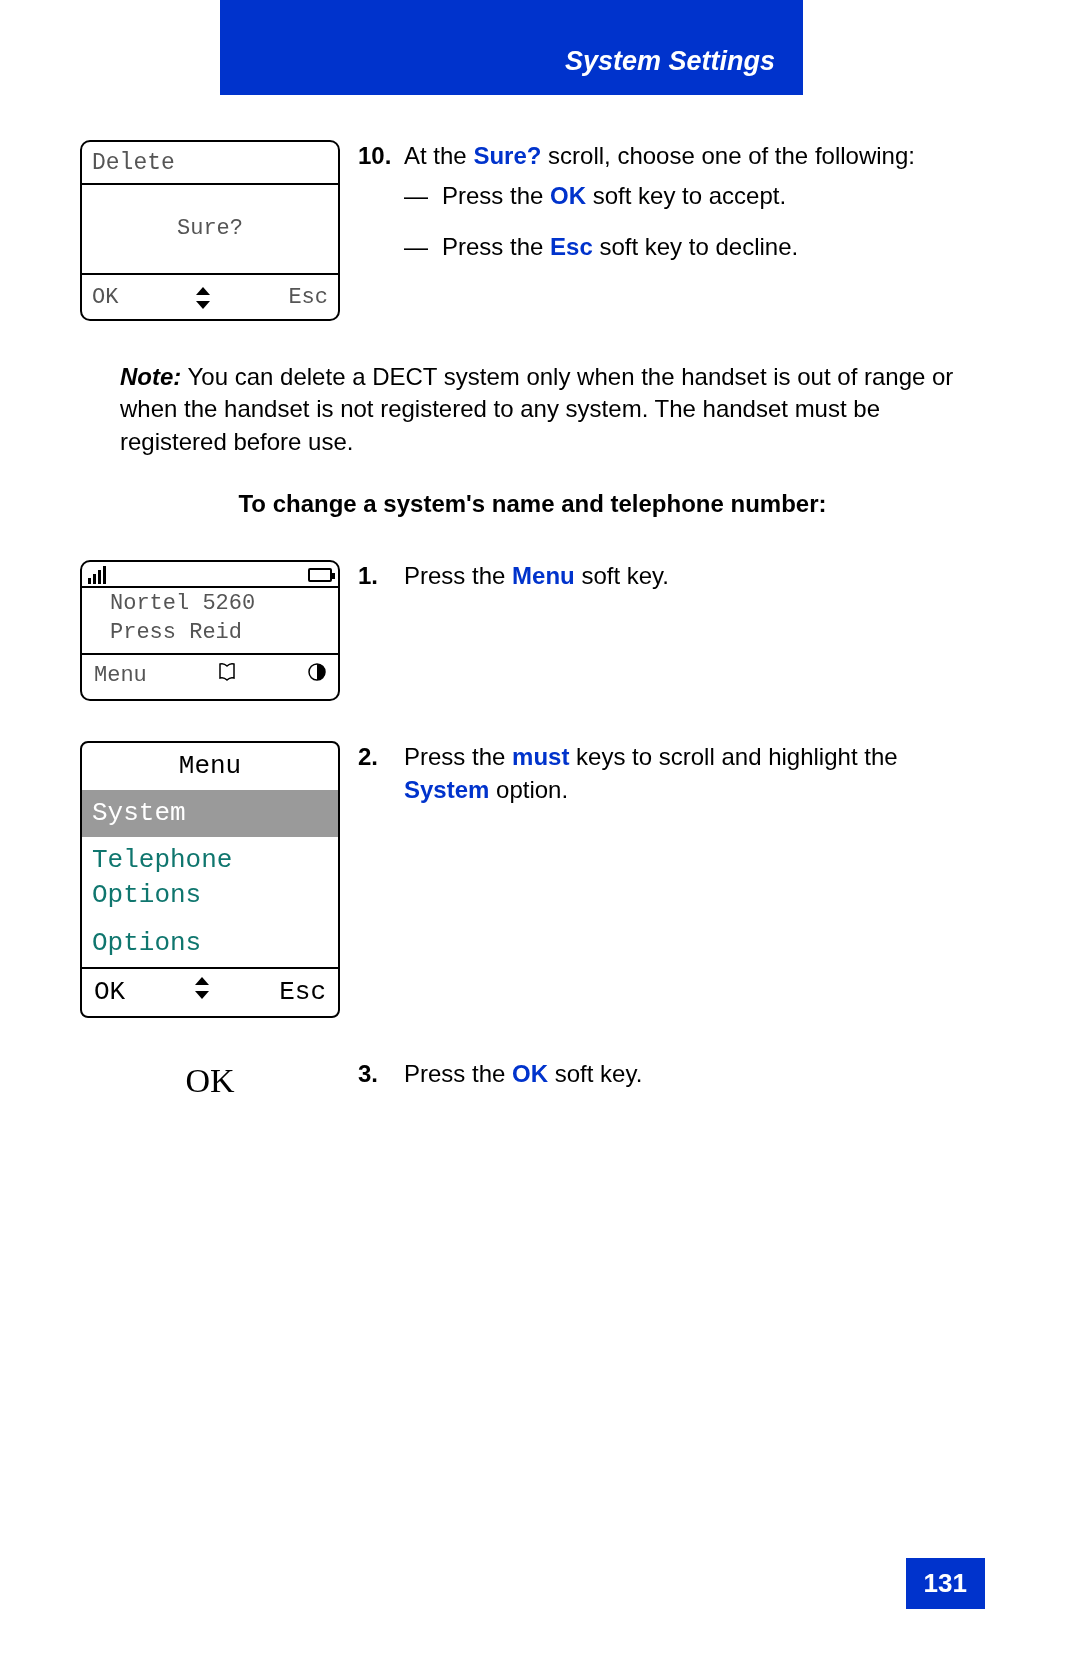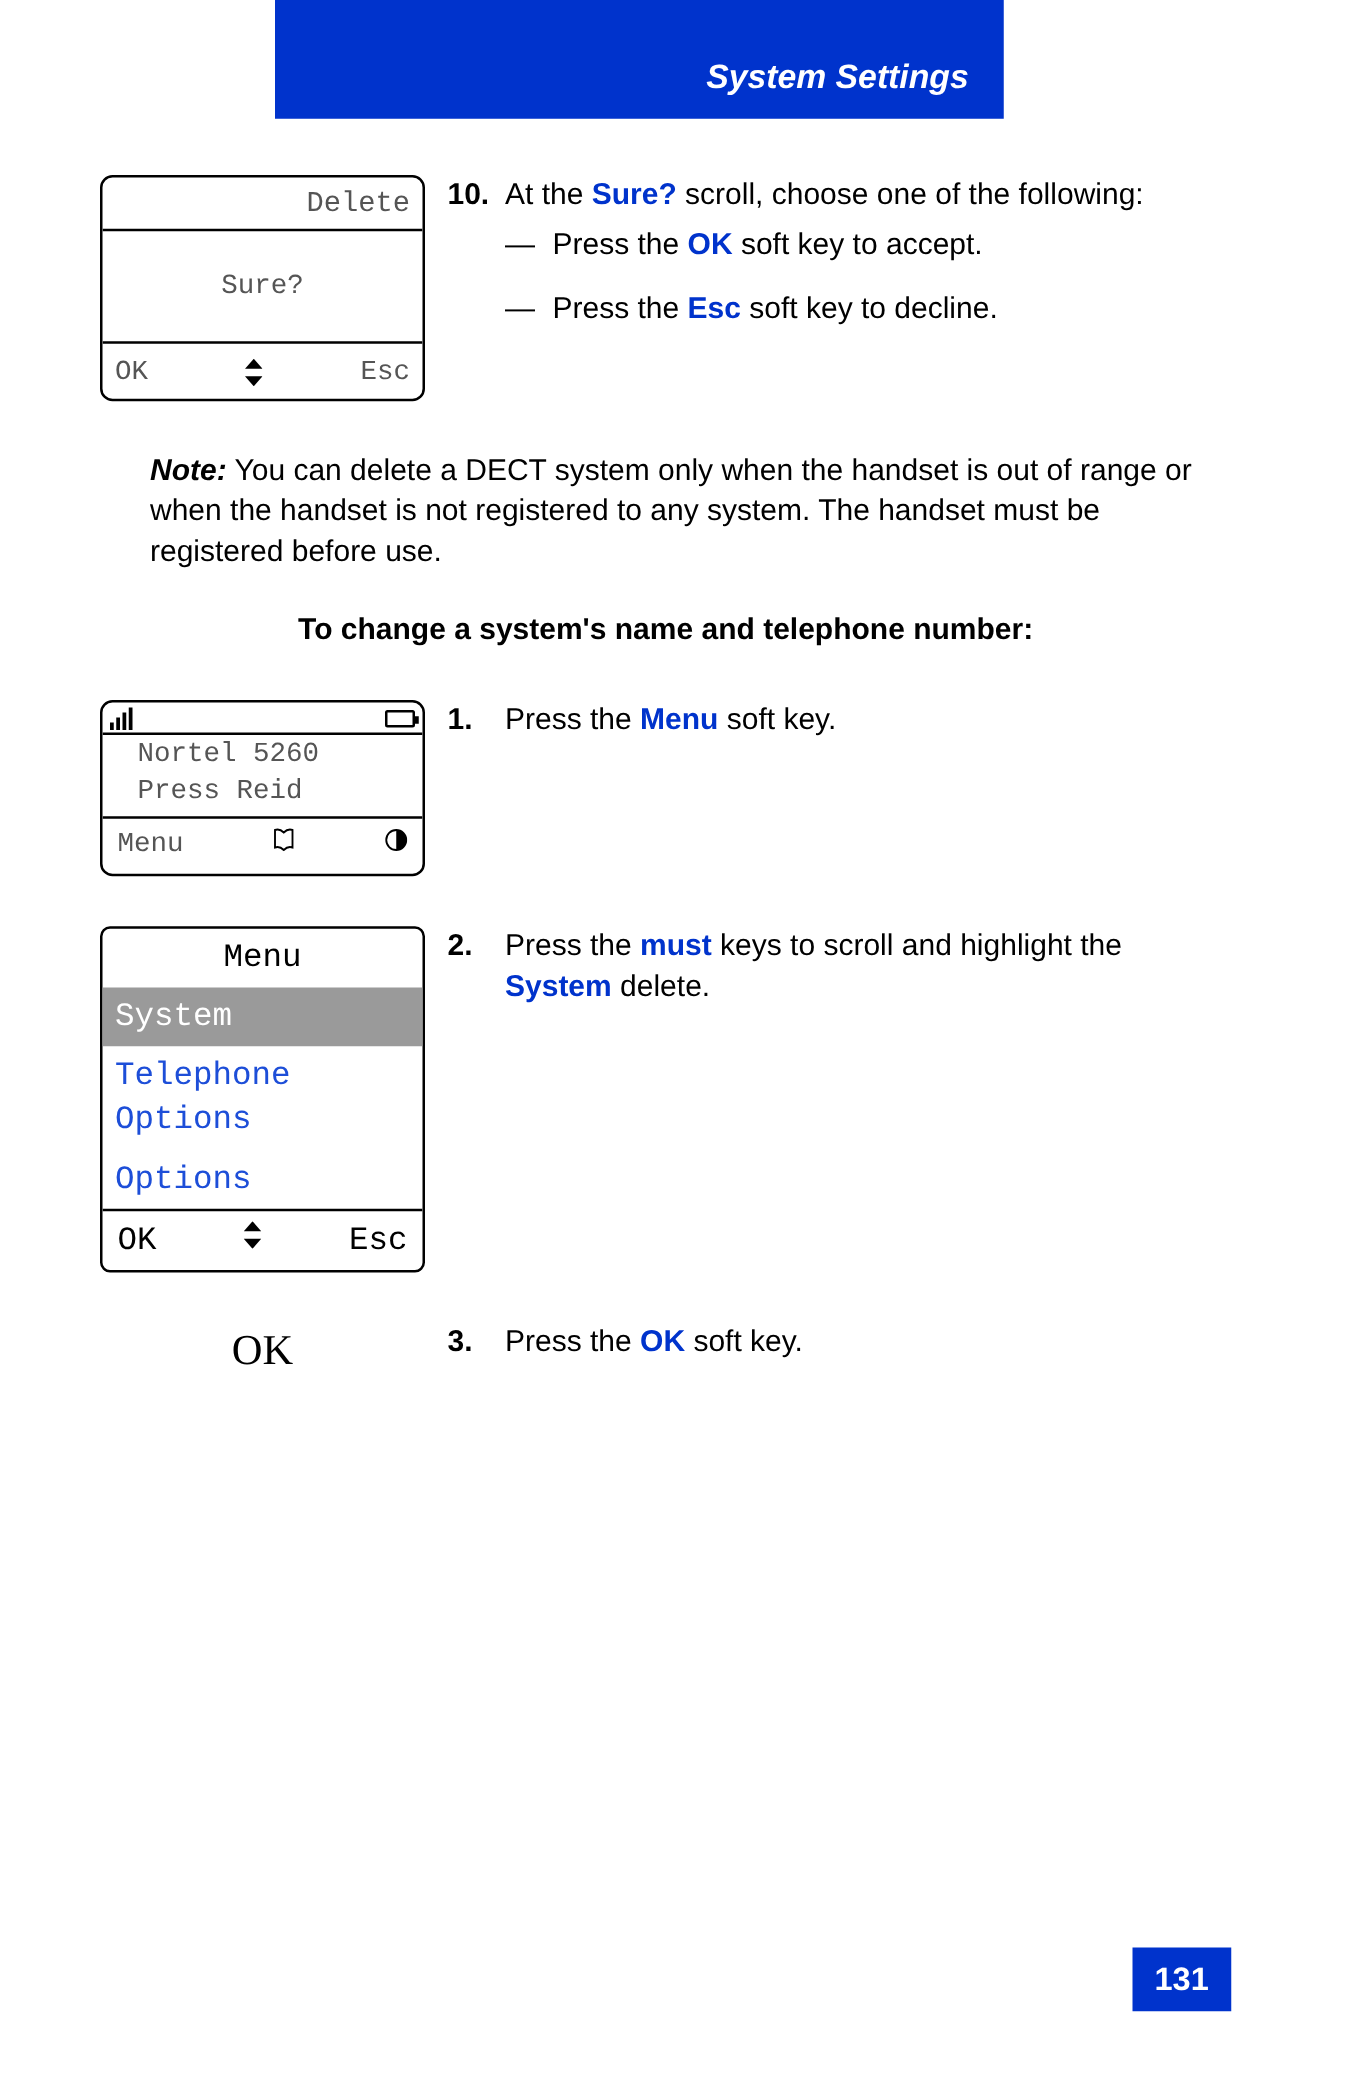--- a/index.html
+++ b/index.html
@@ -66,21 +66,21 @@
   .scr {
     border: 2px solid #000;
     border-radius: 10px;
     background: #fff;
     font-family: "Courier New", monospace;
     font-size: 22px;
     color: #555;
     overflow: hidden;
   }
   .scr-inner { padding: 6px 10px; }
-  .scr-title { text-align: right; font-size: 23px; }
+  .scr-title { text-align: left; font-size: 23px; }
   .scr-hr { border: none; border-top: 2px solid #000; margin: 4px -10px; }
   .scr-mid { min-height: 80px; display:flex; flex-direction:column; justify-content:center; align-items:center; }
   .scr-bottom { display:flex; justify-content:space-between; align-items:center; padding-top:4px; font-size:22px; }
   .arrows-vert svg { display:block; }
 
   .scr2-top { display:flex; justify-content:space-between; align-items:center; padding:4px 6px 2px 6px; }
   .scr2-body { padding: 2px 0 6px 28px; line-height:1.3; }
   .scr2-body div { white-space: nowrap; }
   .scr2-bottom { display:flex; justify-content:space-between; align-items:center; padding: 6px 12px 8px 12px; font-size:22px; }
 
@@ -101,21 +101,21 @@
 
   
   .pix { font-family: "Courier New", monospace; letter-spacing: 0px; }
   .scr3 {
     border: 2px solid #000;
     border-radius: 8px;
     overflow:hidden;
     background:#fff;
   }
   .scr3 .title { text-align:center; font-size:26px; padding:6px 0 6px 0; }
-  .scr3 .itm { font-size:26px; padding:6px 10px; color:#1d4ed8; }
+  .scr3 .itm { font-size:26px; padding:6px 10px; color:#0f766e; }
   .scr3 .sel { background:#9a9a9a; color:#fff; }
   .scr3-hr { border:none; border-top:2px solid #000; margin:0; }
   .scr3-bot { display:flex; justify-content:space-between; align-items:center; padding:6px 12px; font-size:26px; }
 
   .ok-big { font-family: Georgia, "Times New Roman", serif; font-size:34px; text-align:center; display:flex; justify-content:center; align-items:flex-start; }
 
 </style>
 </head>
 <body>
 
@@ -244,21 +244,21 @@
           </span>
           <span>Esc</span>
         </div>
       </div>
     </div>
     <div class="text-col">
       <ol class="steps">
         <li>
           <span class="stepnum">2.</span>
           <div>
-            <span>Press the </span><span class="blue-bold">must</span><span> keys to scroll and highlight the </span><span class="blue-bold">System</span><span> delete.</span>
+            <span>Press the </span><span class="blue-bold">must</span><span> keys to scroll and highlight the </span><span class="blue-bold">System</span><span> option.</span>
           </div>
         </li>
       </ol>
     </div>
   </div>
 
   <div class="row">
     <div class="screen-col ok-big">
       <span>OK</span>
     </div>

